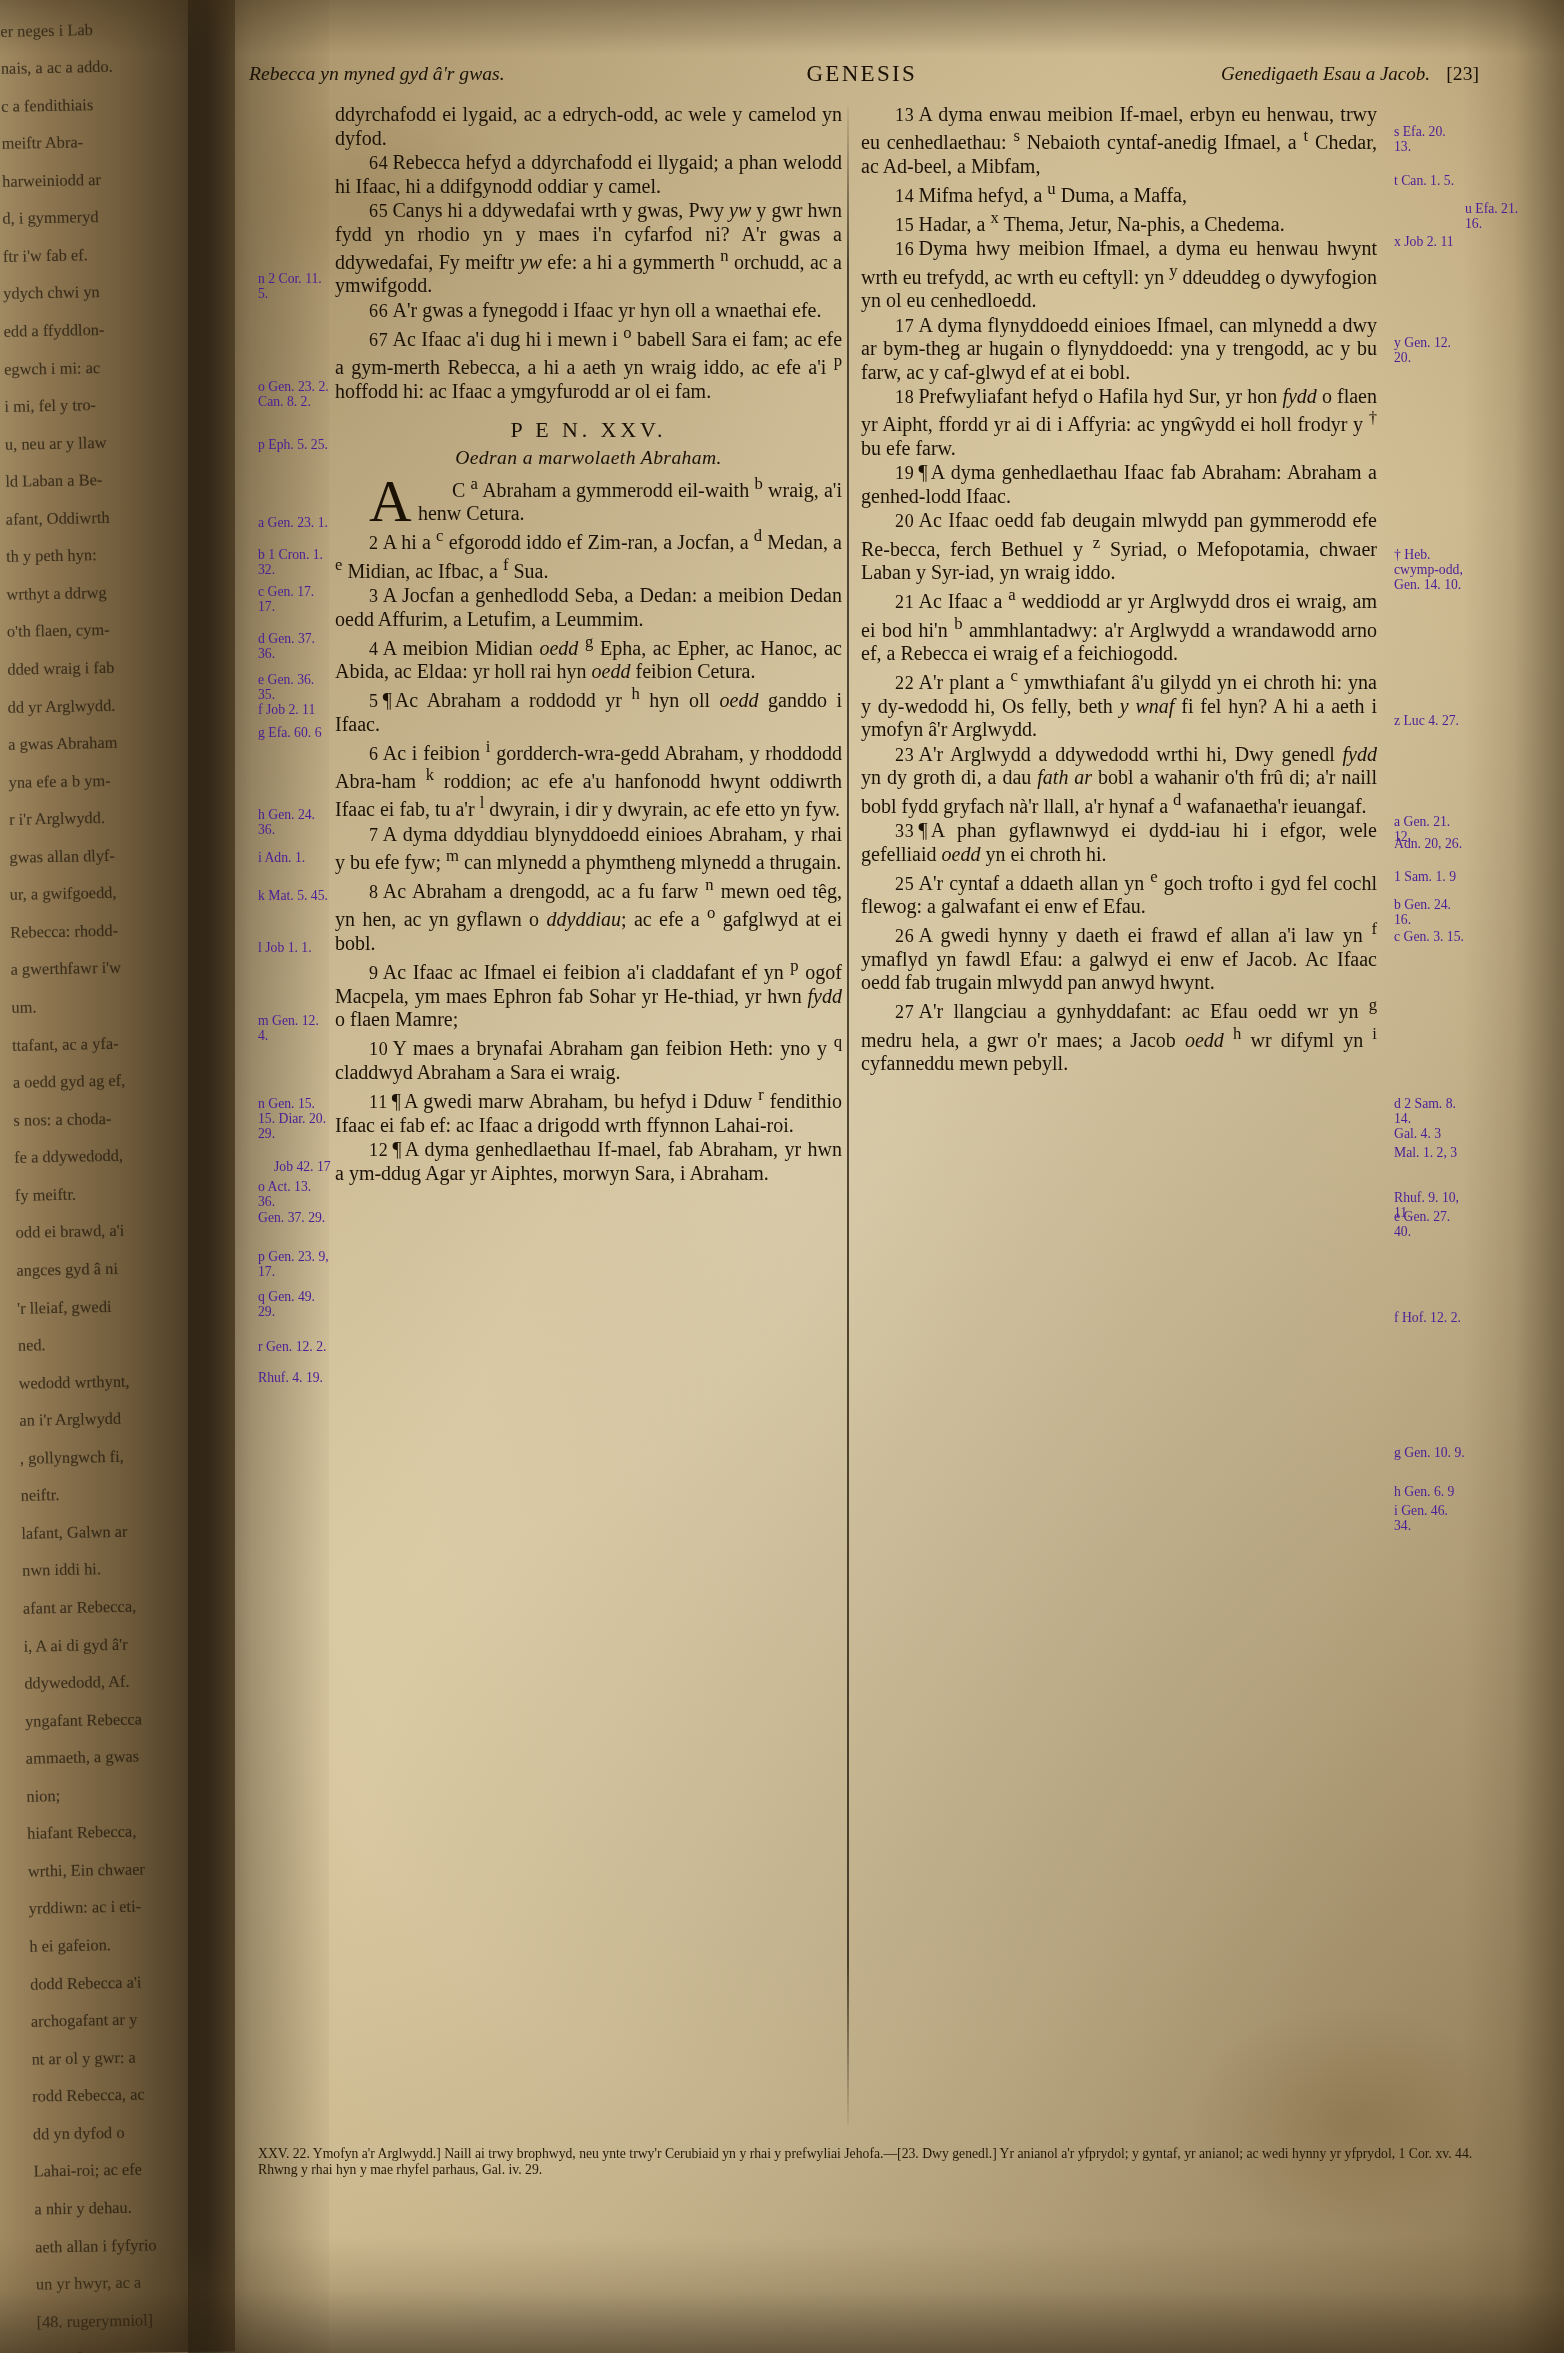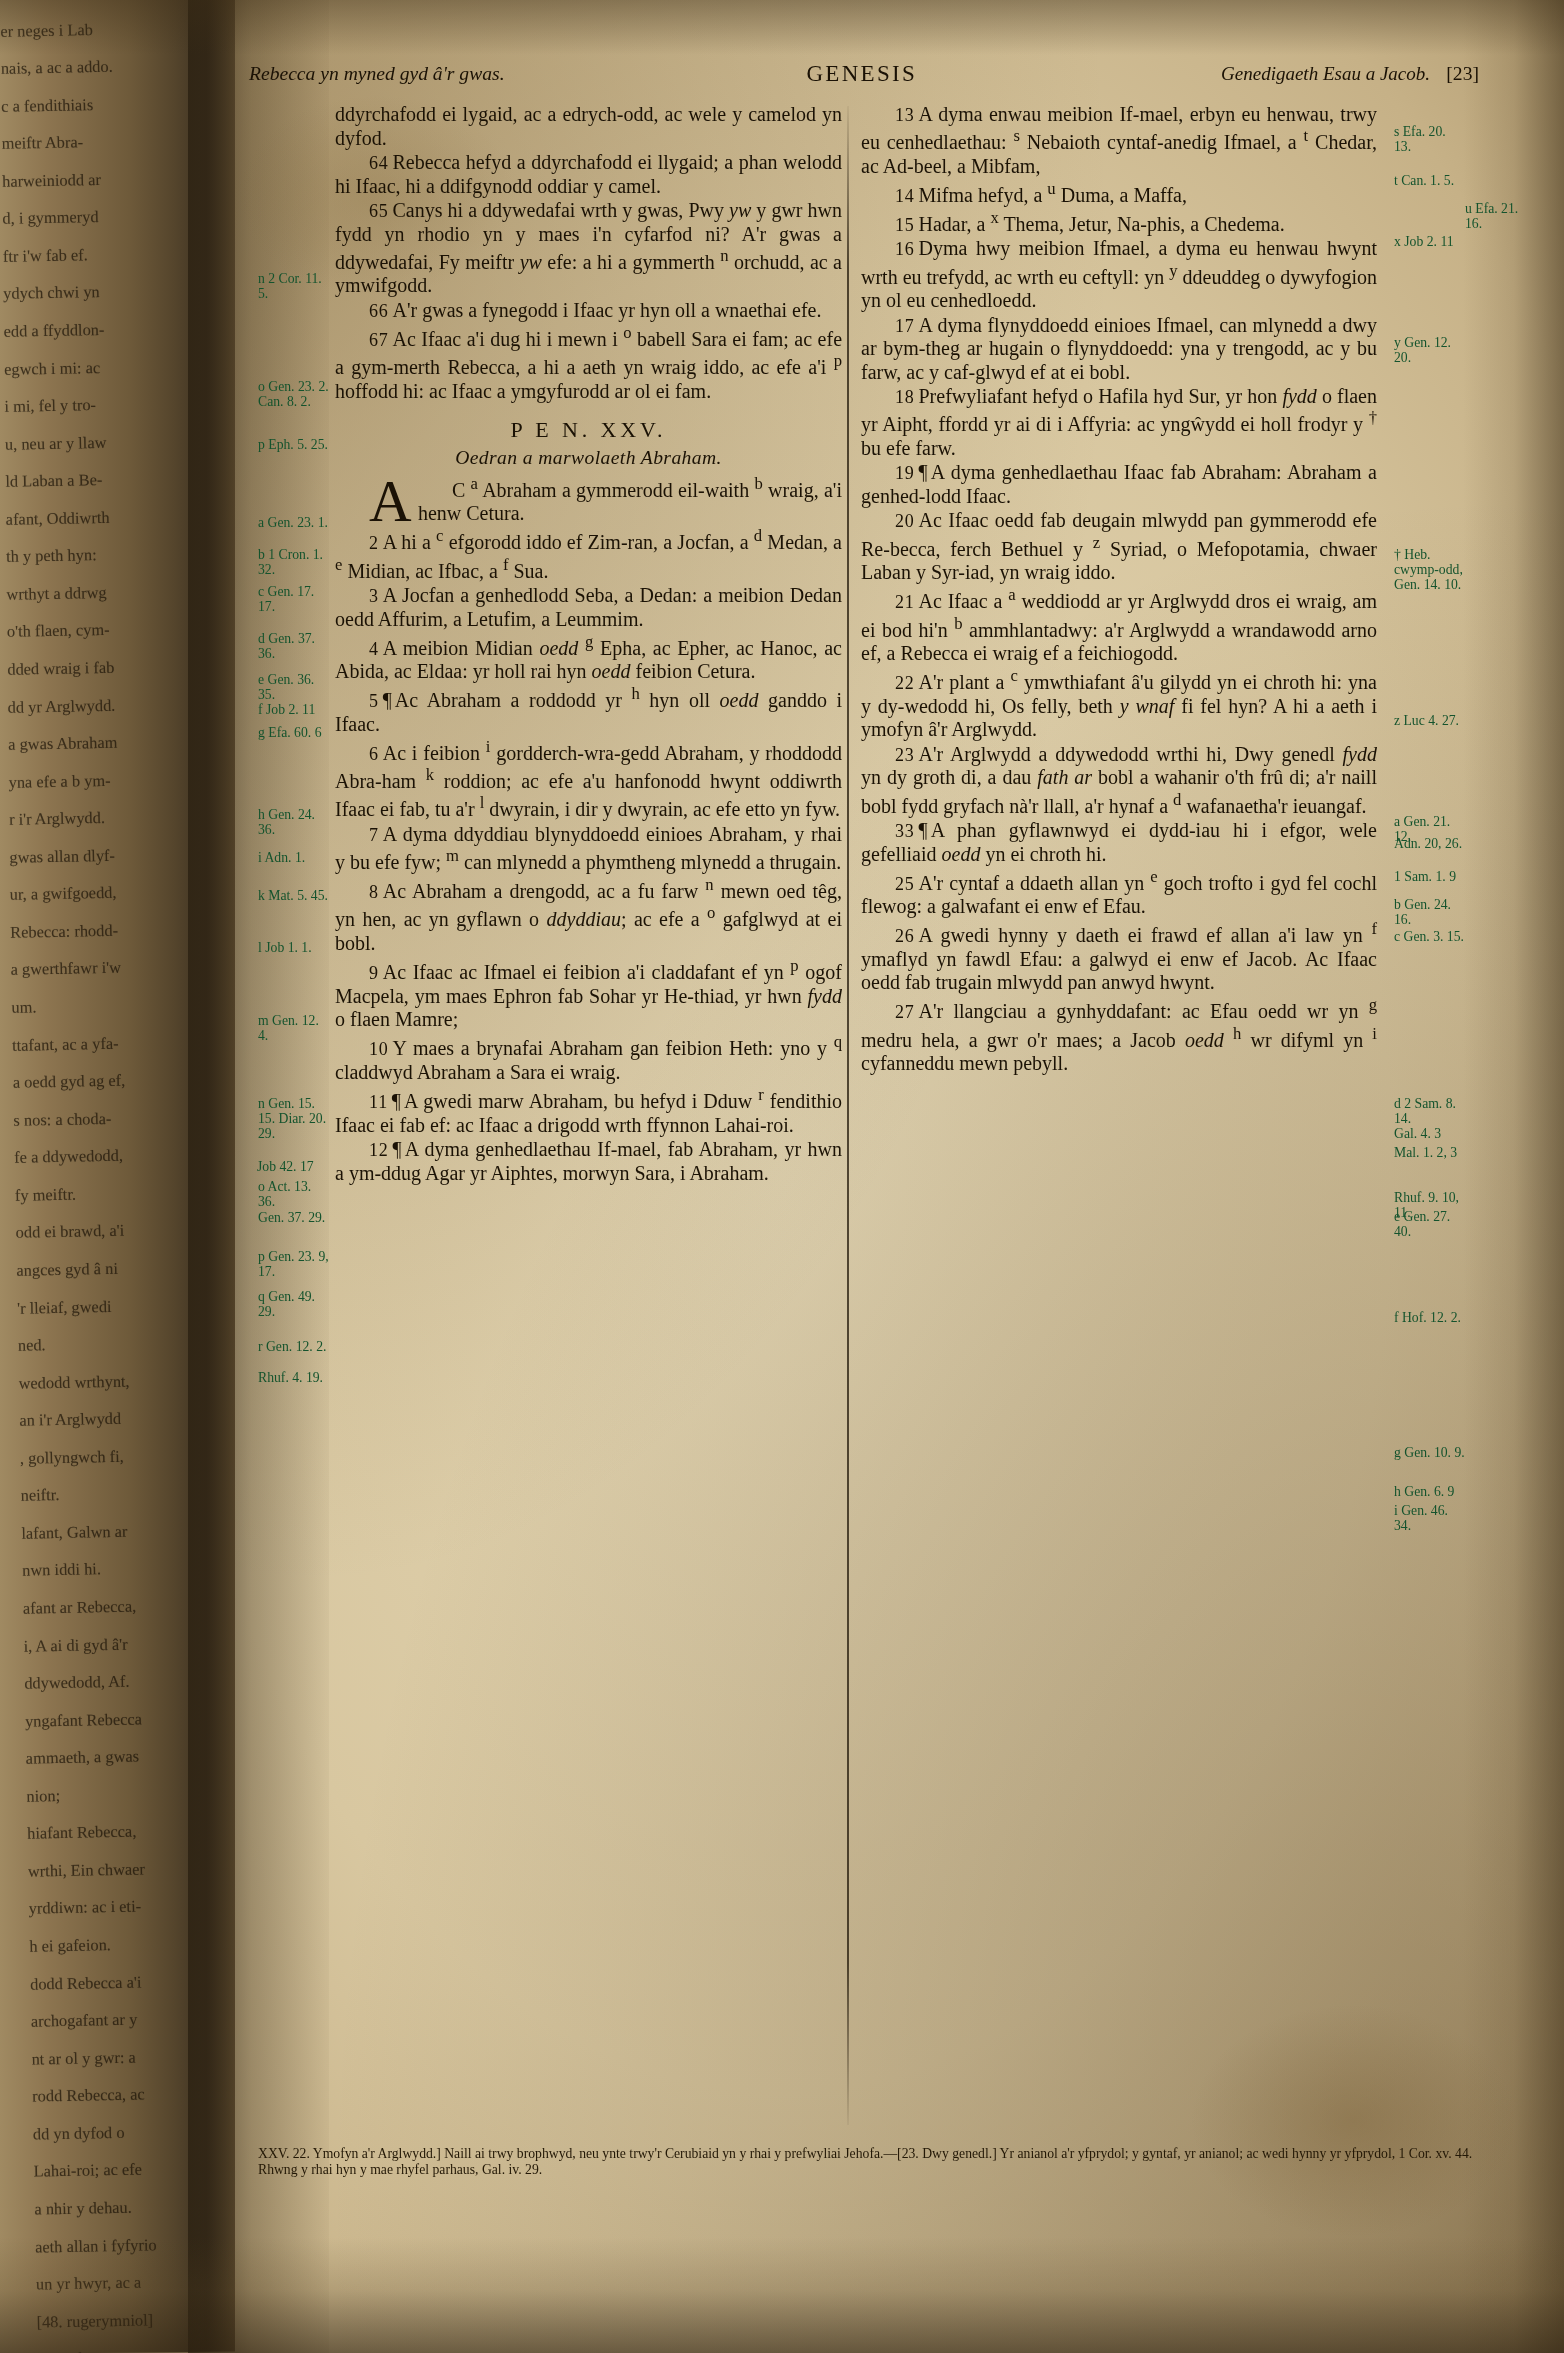--- a/index.html
+++ b/index.html
@@ -170,21 +170,21 @@
     line-height: 0.82;
     padding: 3.1px 6.3px 0 0;
     font-family: "Liberation Serif", serif;
   }
 
   
   .note {
     position: absolute;
     font-size: 13.7px;
     line-height: 1.08;
-    color: #14532d;
+    color: #4c1d95;
     width: 72px;
     font-family: "Liberation Serif", serif;
   }
   .note.r { text-align: left; }
 
   
   .footnotes {
     position: absolute;
     left: 258px;
     right: 78px;
@@ -347,21 +347,21 @@
       <div class="note" style="left: 258px; top: 632px;">d Gen. 37. 36.</div>
       <div class="note" style="left: 258px; top: 673px;">e Gen. 36. 35.</div>
       <div class="note" style="left: 258px; top: 703px;">f Job 2. 11</div>
       <div class="note" style="left: 258px; top: 726px;">g Efa. 60. 6</div>
       <div class="note" style="left: 258px; top: 808px;">h Gen. 24. 36.</div>
       <div class="note" style="left: 258px; top: 851px;">i Adn. 1.</div>
       <div class="note" style="left: 258px; top: 889px;">k Mat. 5. 45.</div>
       <div class="note" style="left: 258px; top: 941px;">l Job 1. 1.</div>
       <div class="note" style="left: 258px; top: 1014px;">m Gen. 12. 4.</div>
       <div class="note" style="left: 258px; top: 1097px;">n Gen. 15. 15. Diar. 20. 29.</div>
-      <div class="note" style="left: 257px; top: 1160px;">Job 42. 17</div>
+      <div class="note" style="left: 274px; top: 1160px;">Job 42. 17</div>
       <div class="note" style="left: 258px; top: 1180px;">o Act. 13. 36.</div>
       <div class="note" style="left: 258px; top: 1211px;">Gen. 37. 29.</div>
       <div class="note" style="left: 258px; top: 1250px;">p Gen. 23. 9, 17.</div>
       <div class="note" style="left: 258px; top: 1290px;">q Gen. 49. 29.</div>
       <div class="note" style="left: 258px; top: 1340px;">r Gen. 12. 2.</div>
       <div class="note" style="left: 258px; top: 1371px;">Rhuf. 4. 19.</div>
     </div>
   <div id="notes-right">
       <div class="note r" style="left: 1394px; top: 125px;">s Efa. 20. 13.</div>
       <div class="note r" style="left: 1394px; top: 174px;">t Can. 1. 5.</div>

